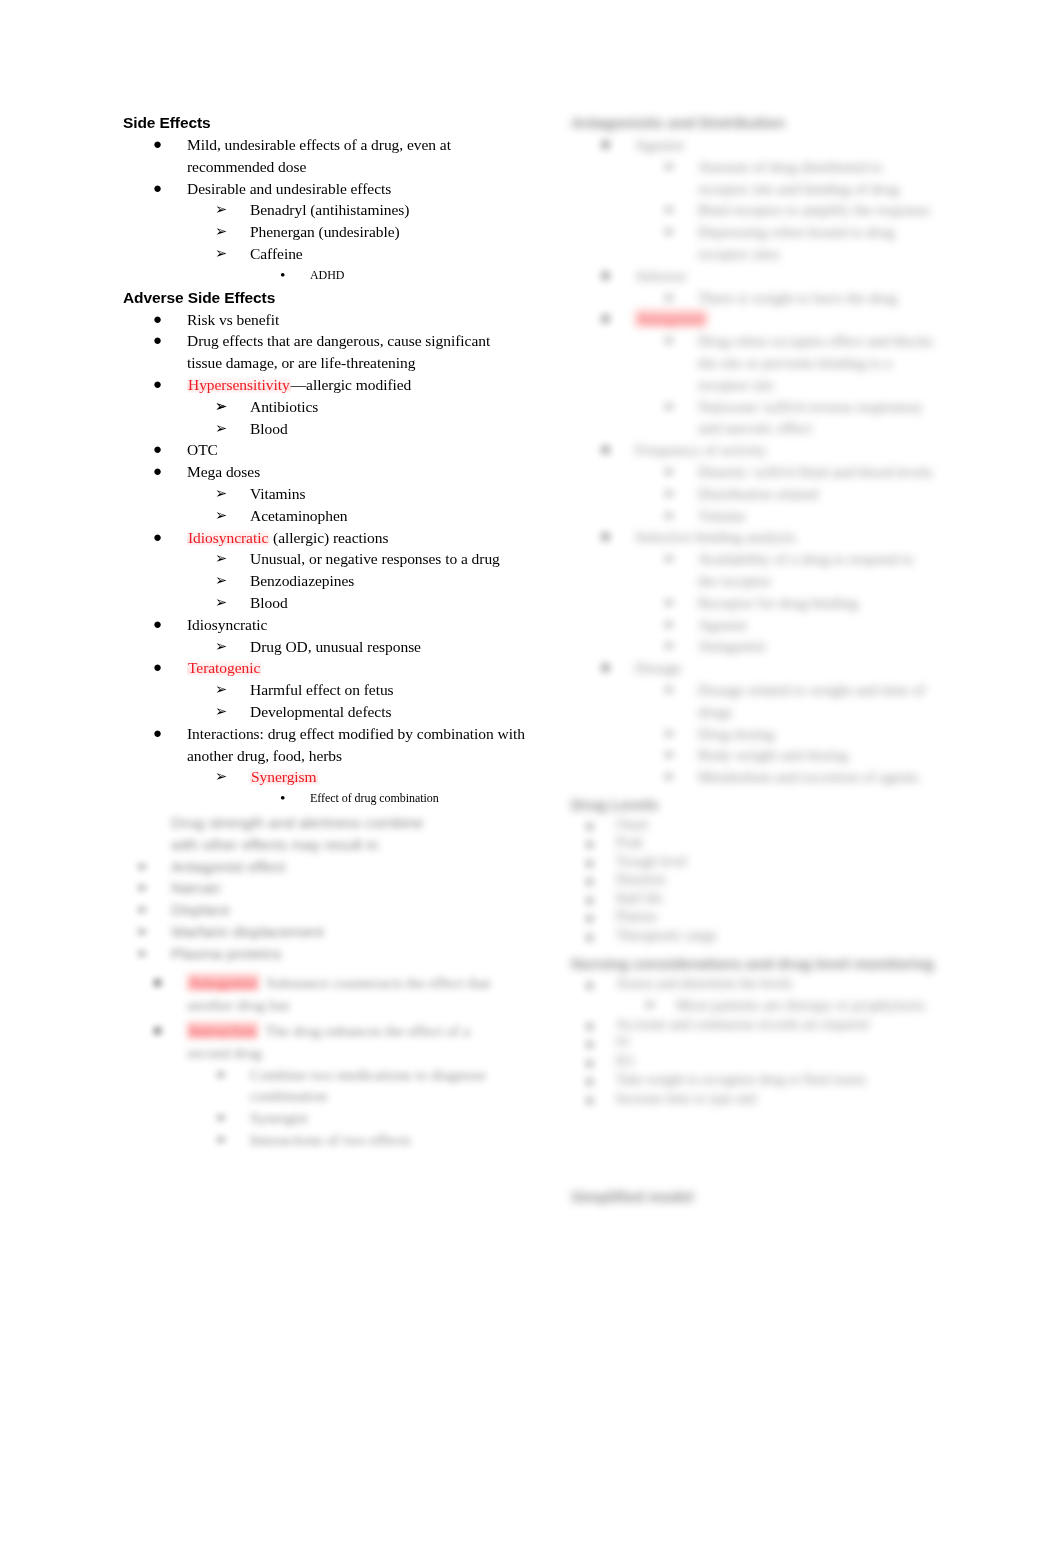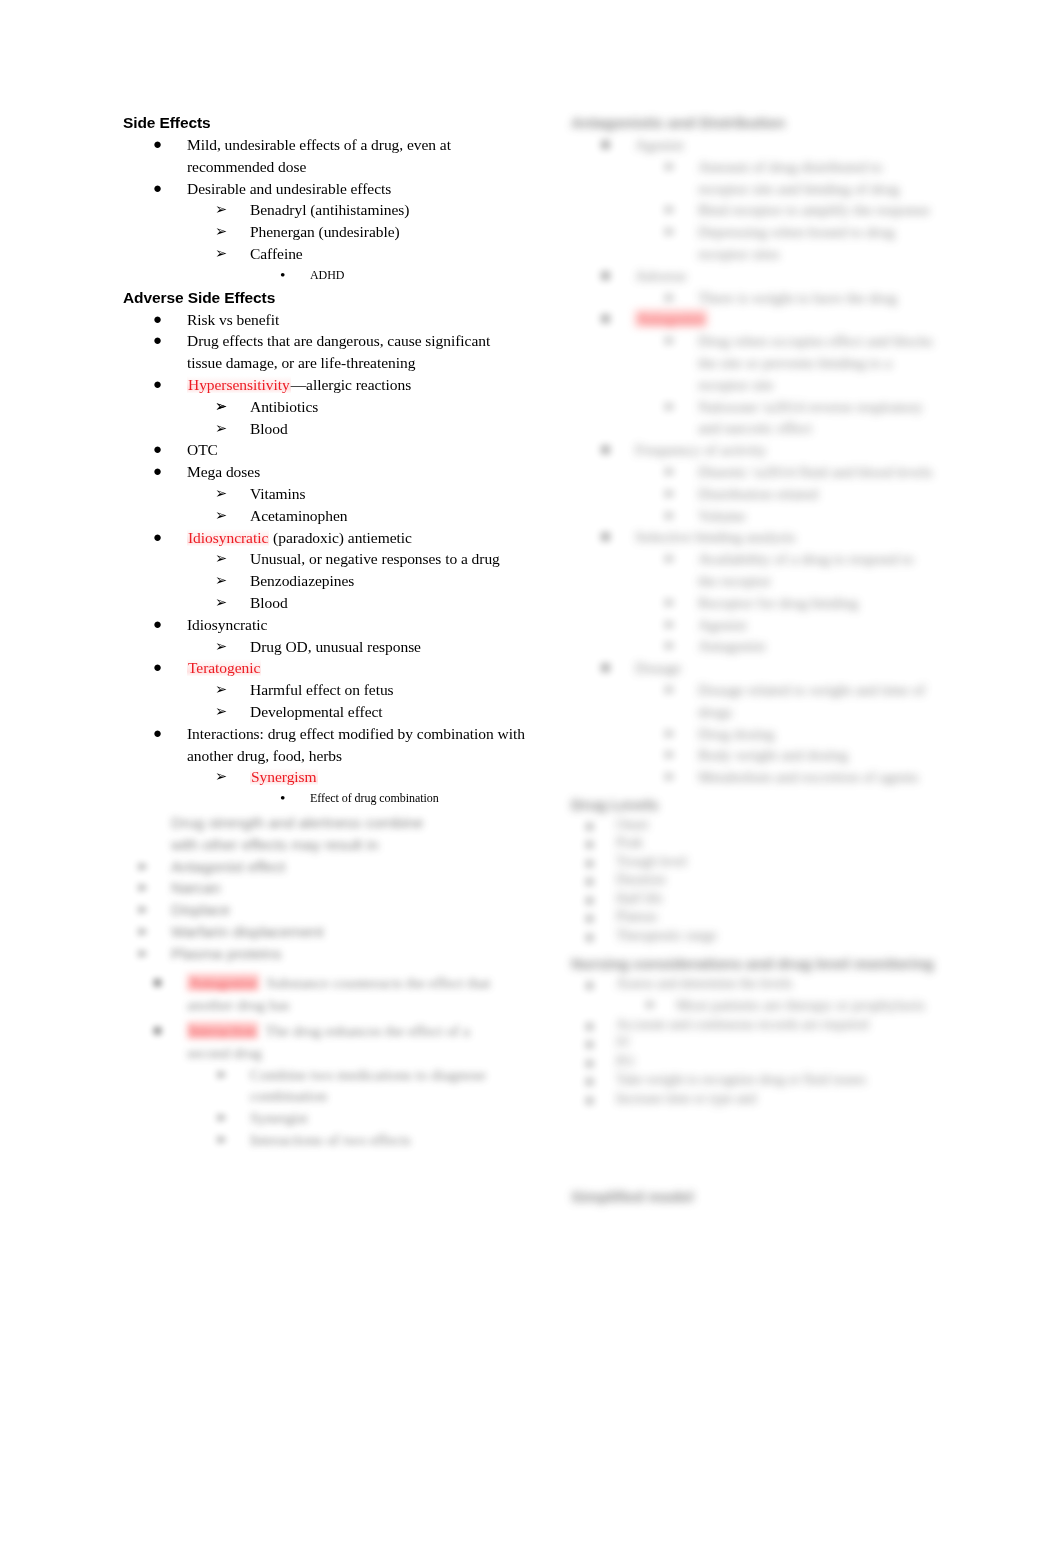--- a/index.html
+++ b/index.html
@@ -173,21 +173,21 @@
         <span class="txt">Risk vs benefit</span>
       </li>
 
       <li>
         <span class="marker"></span>
         <span class="txt">Drug effects that are dangerous, cause significant tissue damage, or are life-threatening</span>
       </li>
 
       <li>
         <span class="marker"></span>
-        <span class="red">Hypersensitivity</span><span class="txt">—allergic reactions</span>
+        <span class="red">Hypersensitivity</span><span class="txt">—allergic modified</span>
         <ul class="lvl2">
           <li>
             <span class="marker"></span>
           </li>
           <li>
             <span class="marker"></span>
             <span class="txt">Antibiotics</span>
           </li>
           <li>
             <span class="marker"></span>
@@ -211,21 +211,21 @@
           </li>
           <li>
             <span class="marker"></span>
             <span class="txt">Acetaminophen</span>
           </li>
         </ul>
       </li>
 
       <li>
         <span class="marker"></span>
-        <span class="red">Idiosyncratic</span><span class="txt"> (paradoxic) antiemetic</span>
+        <span class="red">Idiosyncratic</span><span class="txt"> (allergic) reactions</span>
         <ul class="lvl2">
           <li>
             <span class="marker"></span>
             <span class="txt">Unusual, or negative responses to a drug</span>
           </li>
           <li>
             <span class="marker"></span>
             <span class="txt">Benzodiazepines</span>
           </li>
           <li>
@@ -249,21 +249,21 @@
       <li>
         <span class="marker"></span>
         <span class="red">Teratogenic</span>
         <ul class="lvl2">
           <li>
             <span class="marker"></span>
             <span class="txt">Harmful effect on fetus</span>
           </li>
           <li>
             <span class="marker"></span>
-            <span class="txt">Developmental effect</span>
+            <span class="txt">Developmental defects</span>
           </li>
         </ul>
       </li>
 
       <li>
         <span class="marker"></span>
         <span class="txt">Interactions: drug effect modified by combination with another drug, food, herbs</span>
         <ul class="lvl2">
           <li>
             <span class="marker"></span>

